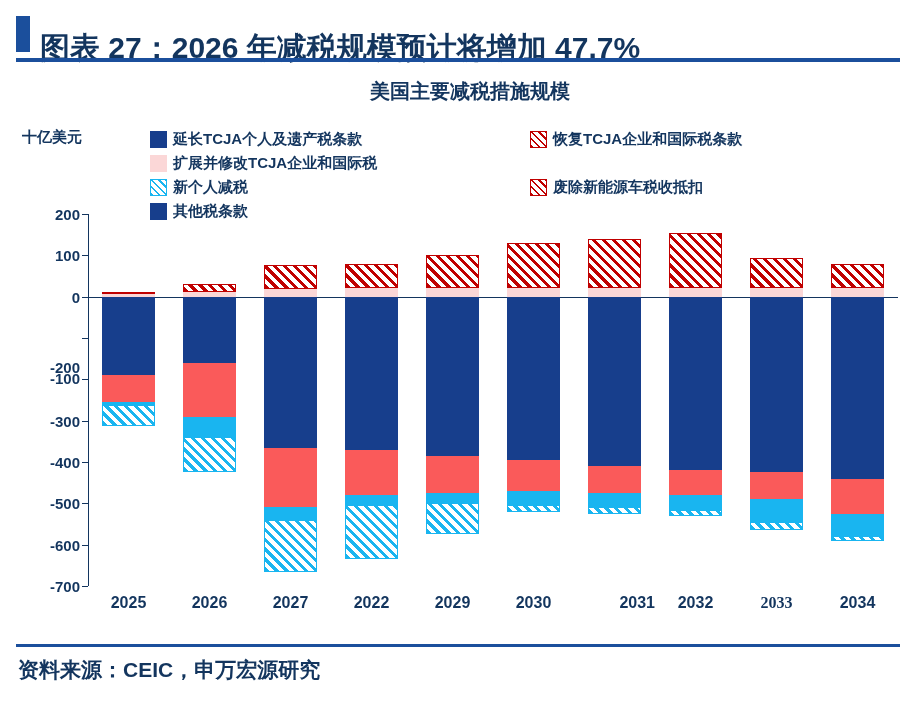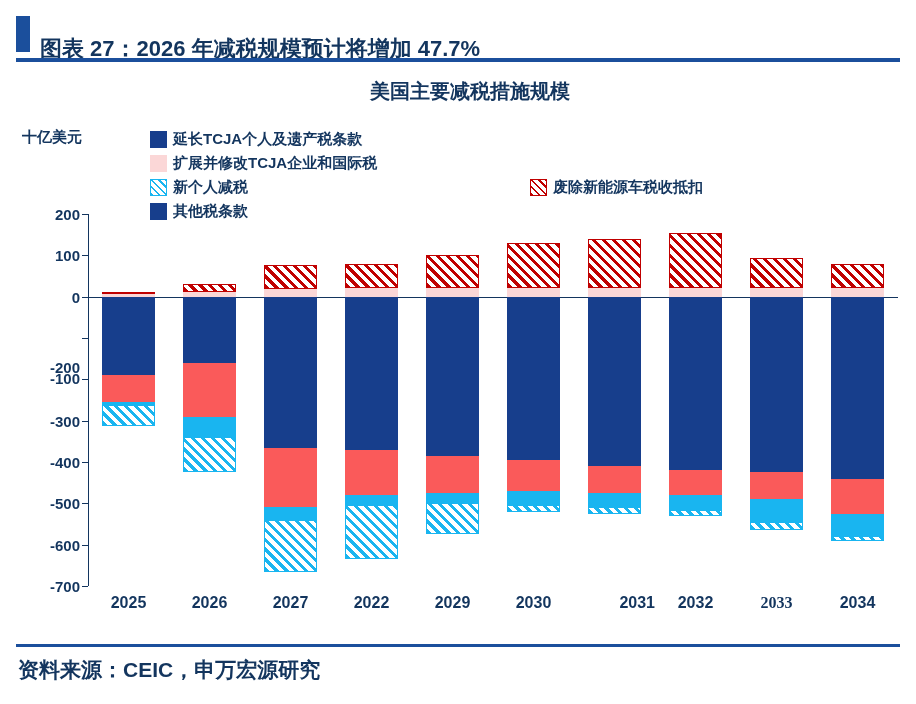--- a/index.html
+++ b/index.html
@@ -13,21 +13,21 @@
   
   .header{
     position:absolute;left:0;top:8px;width:916px;height:52px;
     display:flex;align-items:center;
   }
   .header .accent-bar{
     width:14px;height:36px;background:#1b4f9c;margin-left:16px;flex:0 0 auto;
   }
   .header .title{
     margin-left:10px;
-    font-size:22px;font-weight:bold;color:#13355e;
+    font-size:30px;font-weight:bold;color:#13355e;
     letter-spacing:0px;white-space:nowrap;margin-top:29px;
   }
   .header-rule{
     position:absolute;left:16px;top:58px;width:884px;height:4px;background:#1b4f9c;
   }
   
   .chart-title{
     position:absolute;left:12px;top:78px;width:916px;text-align:center;
     font-size:20px;font-weight:bold;color:#13355e;
   }
@@ -124,20 +124,24 @@
 
 <div class="chart-title">美国主要减税措施规模</div>
 
 <div class="y-unit">十亿美元</div>
 
 <div class="legend">
   <div class="legend-row">
     <div class="legend-item col1">
       <span class="legend-swatch sw-darkblue"></span>
       <span>延长TCJA个人及遗产税条款</span>
+    </div>
+    <div class="legend-item">
+      <span class="legend-swatch sw-redhatch"></span>
+      <span>恢复TCJA企业和国际税条款</span>
     </div>
   </div>
   <div class="legend-row">
     <div class="legend-item">
       <span class="legend-swatch sw-pink"></span>
       <span>扩展并修改TCJA企业和国际税</span>
     </div>
   </div>
   <div class="legend-row">
     <div class="legend-item col1">

